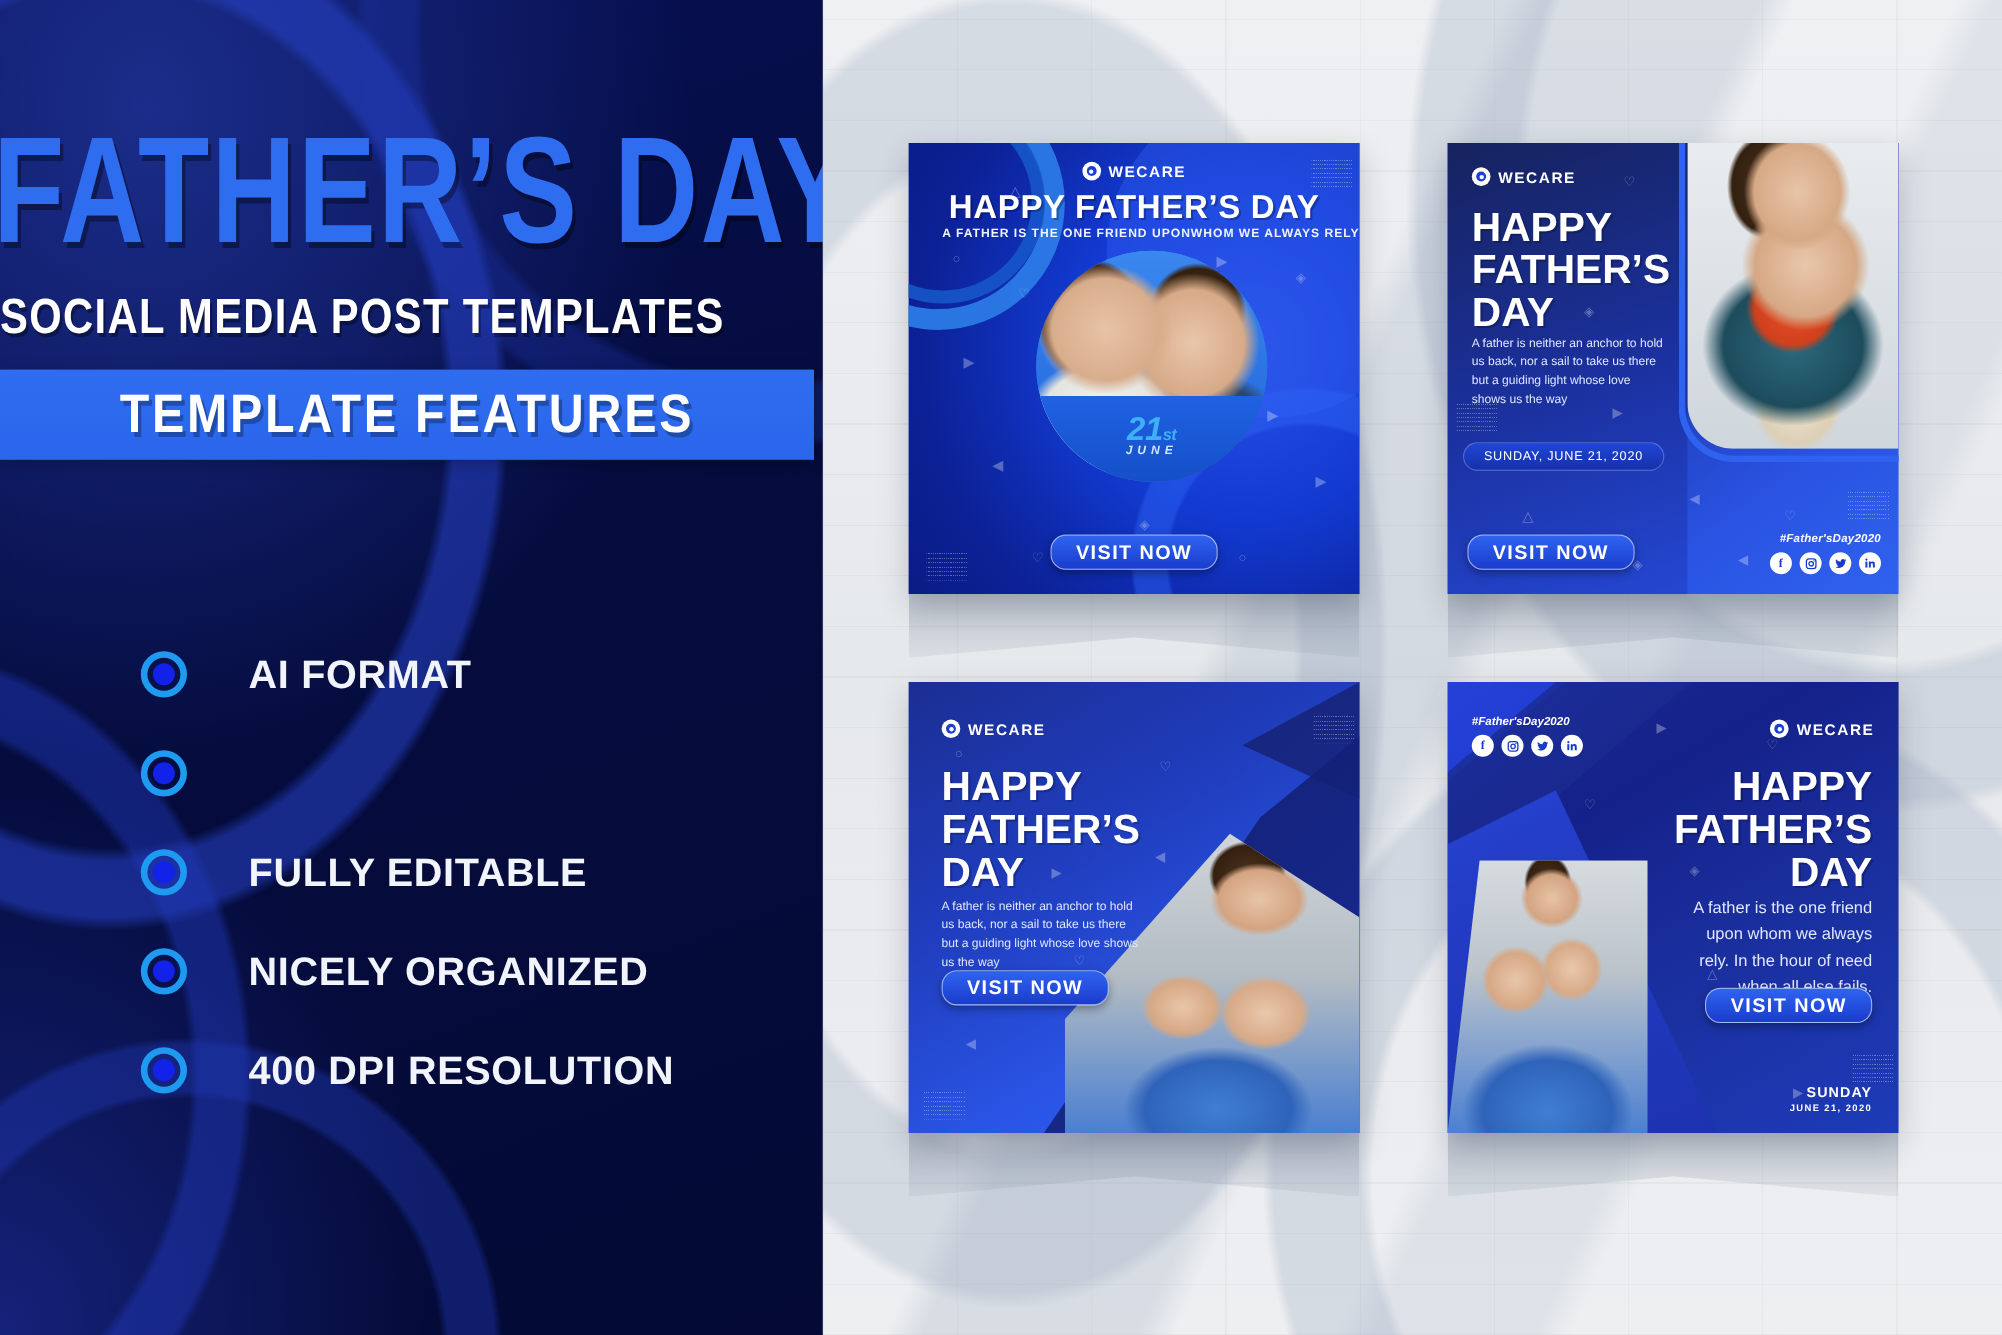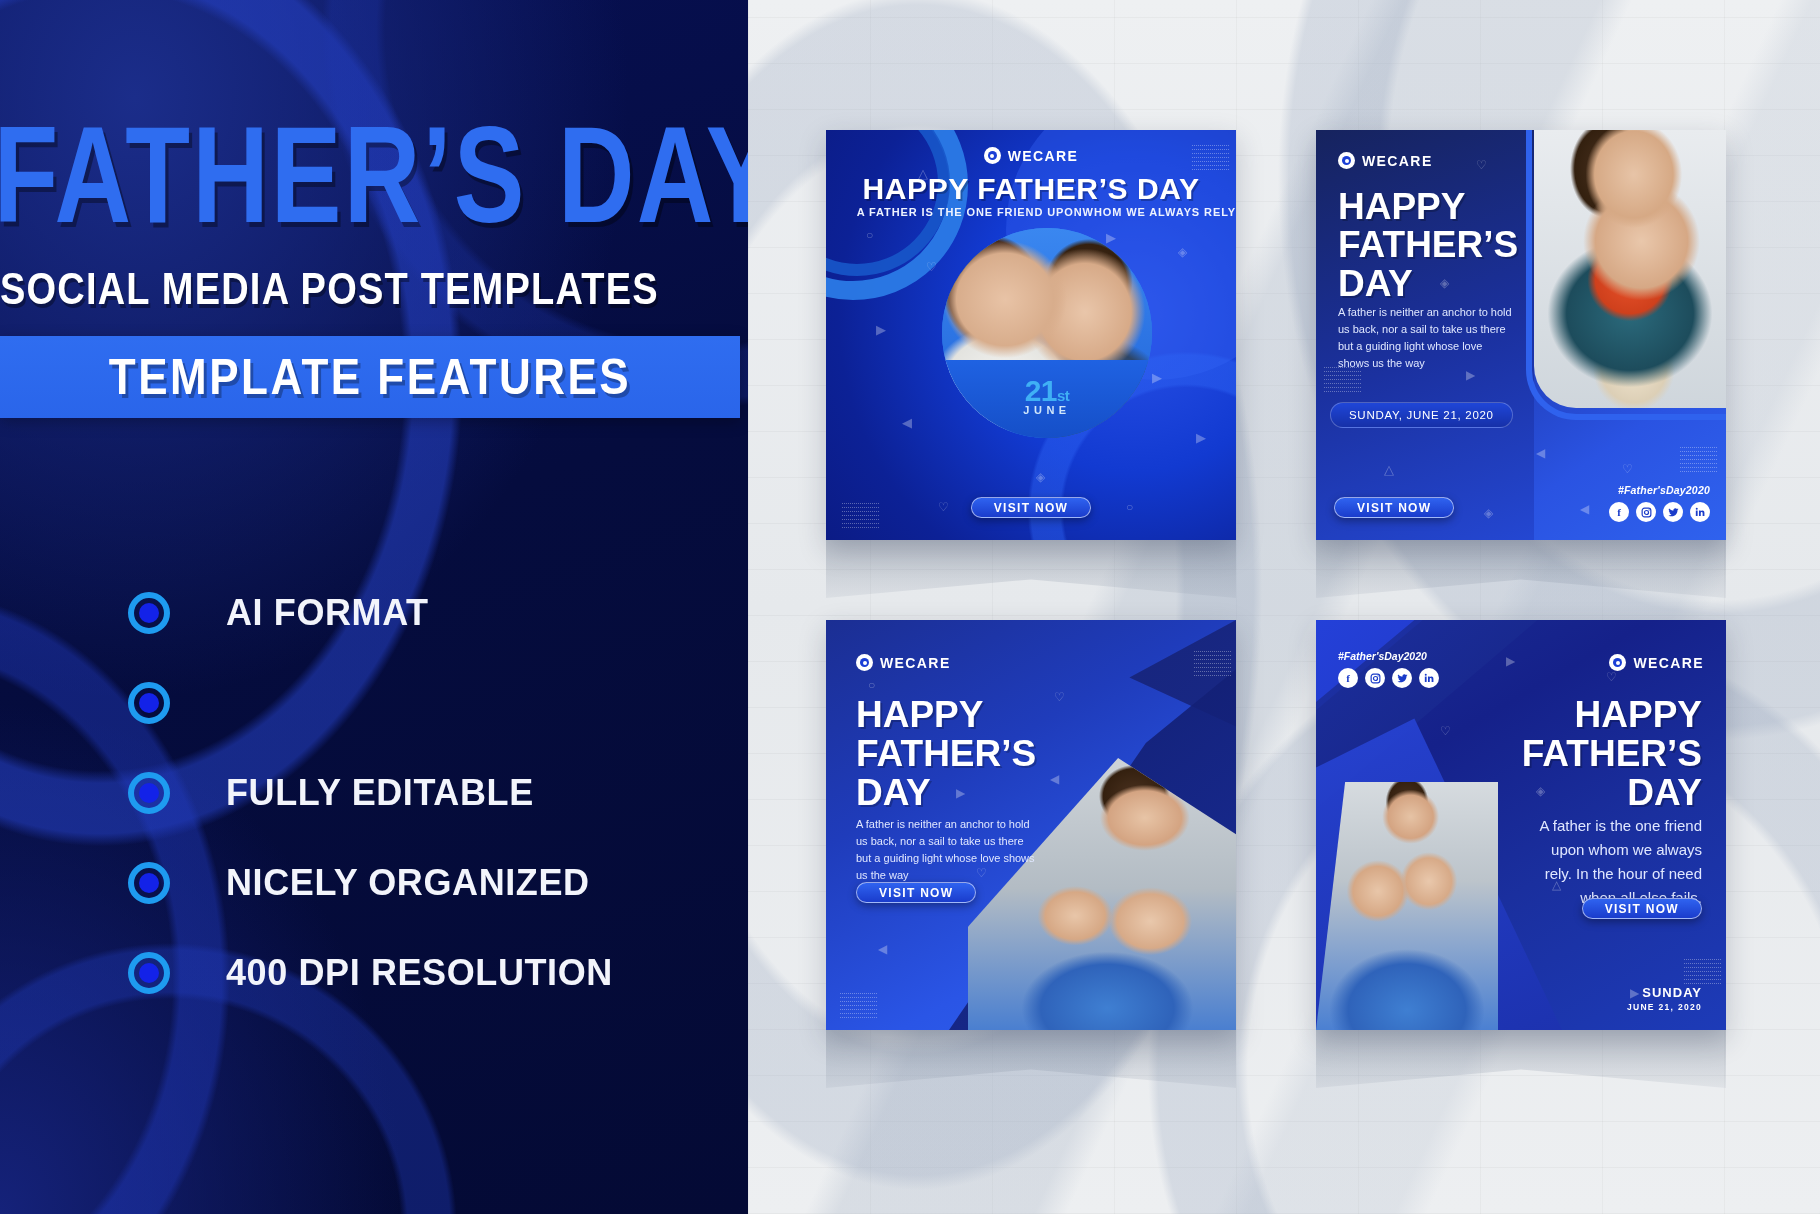--- a/index.html
+++ b/index.html
@@ -135,24 +135,24 @@
     border-radius:50%; background:#1b3fd6;
   }
   .logo-mark::after{
     content:""; position:absolute; left:6.5px; top:6.5px; width:4px; height:4px;
     border-radius:50%; background:#fff;
   }
   .logo-text{ color:#fff; font-size:14px; font-weight:bold; letter-spacing:1.4px; }
 
   .btn-visit{
     display:inline-flex; align-items:center; justify-content:center;
-    height:21px; padding:0 22px; border-radius:14px;
+    height:32px; padding:0 22px; border-radius:14px;
     background:linear-gradient(180deg,#2f63f0 0%,#1a3ccc 100%);
     border:1px solid rgba(255,255,255,.55);
-    color:#fff; font-size:12px; font-weight:bold; letter-spacing:1.3px;
+    color:#fff; font-size:18px; font-weight:bold; letter-spacing:1.3px;
     box-shadow:0 3px 8px rgba(0,0,0,.35);
   }
   .deco{ position:absolute; color:rgba(255,255,255,.30); pointer-events:none; }
   .wave{
     position:absolute; width:38px; height:26px; pointer-events:none;
     background:repeating-linear-gradient(0deg, rgba(255,255,255,.38) 0 1px, rgba(255,255,255,0) 1px 4px);
     -webkit-mask-image:repeating-linear-gradient(90deg,#000 0 1px, transparent 1px 2px);
     mask-image:repeating-linear-gradient(90deg,#000 0 1px, transparent 1px 2px);
     opacity:.85;
   }
@@ -199,21 +199,21 @@
       radial-gradient(48% 38% at 72% 80%, #3f5f86 0%, #2d4566 60%, rgba(45,69,102,0) 75%),
       radial-gradient(30% 34% at 24% 30%, #5b3b28 0%, #402619 70%, rgba(64,38,25,0) 78%),
       radial-gradient(26% 26% at 70% 26%, #4a3120 0%, #34200f 70%, rgba(52,32,15,0) 80%),
       linear-gradient(180deg,#3a87f0 0%,#2063d8 100%);
   }
   .p1 .circle-bottom{
     position:absolute; left:0; bottom:0; width:100%; height:78px;
     background:linear-gradient(180deg,#1f62e2 0%,#154fc8 100%);
   }
   .p1 .date{
-    position:absolute; left:0; bottom:22px; width:210px; text-align:center;
+    position:absolute; left:0; bottom:22px; width:210px; text-align:center;font-style:italic;
   }
   .p1 .date .d1{ font-size:30px; font-weight:bold; color:#3fb0f5; letter-spacing:-.5px; }
   .p1 .date .d1 small{ font-size:15px; }
   .p1 .date .d2{ font-size:11px; font-weight:bold; color:#cfe6fb; letter-spacing:4.5px; margin-top:-4px; }
   .p1 .cta{ position:absolute; left:0; bottom:22px; width:100%; display:flex; justify-content:center; }
 
   
   .p2{ background:linear-gradient(145deg,#17235f 0%,#1c34a6 40%, #2a53e2 75%, #2f62ee 100%); }
   .p2 .left-col{ position:absolute; left:0; top:0; width:218px; height:100%;
     background:linear-gradient(160deg,#16235e 0%,#1b31a0 55%,#2447d2 100%); }

